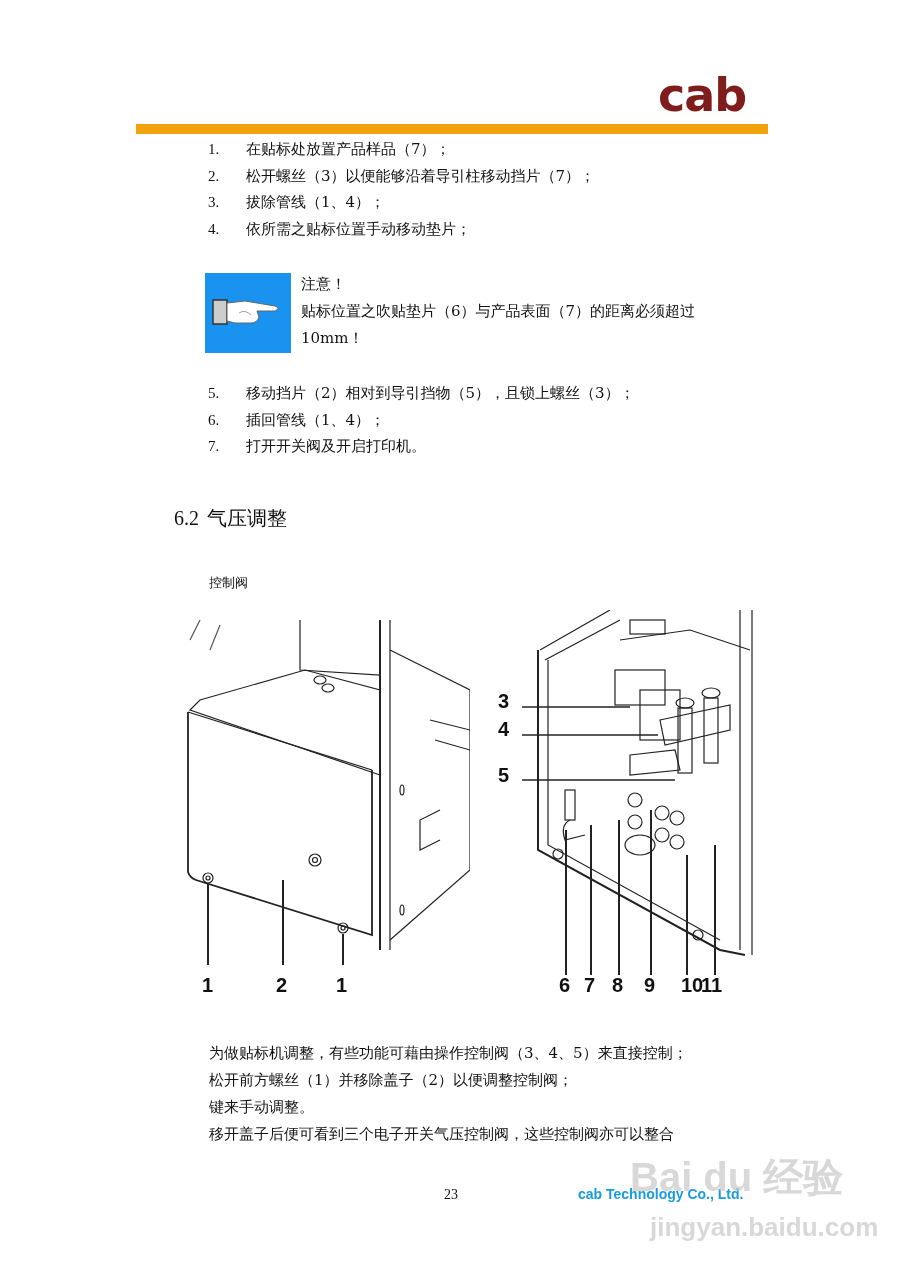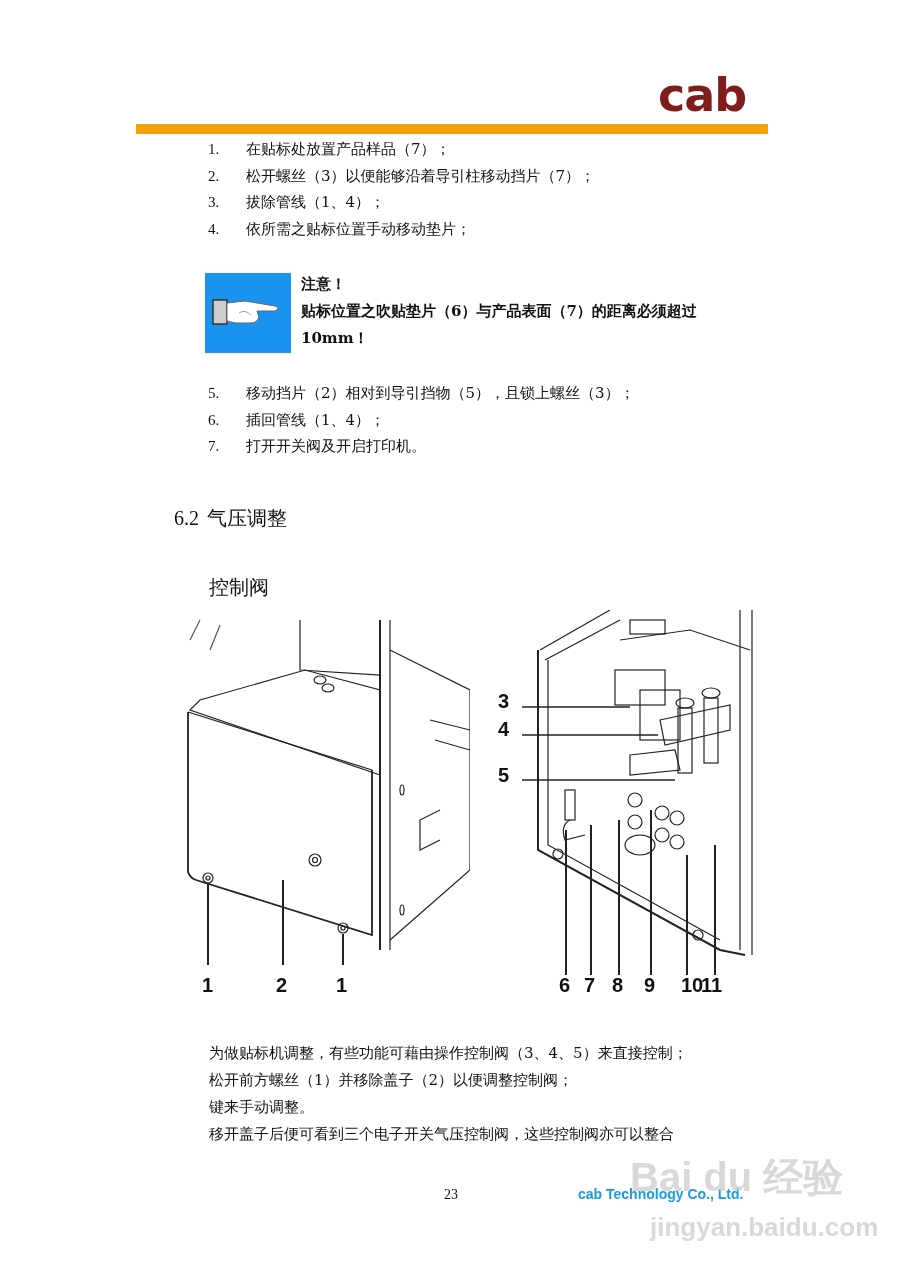--- a/index.html
+++ b/index.html
@@ -7,24 +7,24 @@
          font-family: "DejaVu Serif", "Liberation Serif", serif; color: #111; }
   .logo { position: absolute; left: 658px; top: 72px; font-family: "DejaVu Sans", "Liberation Sans", sans-serif;
           font-weight: bold; font-size: 46px; color: #7f1d1d; letter-spacing: -1px; line-height: 46px; }
   .rule { position: absolute; left: 136px; top: 124px; width: 632px; height: 10px; background: #f0a30a; }
   .list { position: absolute; left: 208px; margin: 0; padding: 0; list-style: none; font-size: 15px; }
   .list li { height: 26.5px; line-height: 26.5px; white-space: nowrap; }
   .num { display: inline-block; width: 38px; font-family: "Liberation Serif", serif; }
   .list1 { top: 136px; }
   .list2 { top: 380px; }
   .note-icon { position: absolute; left: 205px; top: 273px; width: 86px; height: 80px; background: #1992f0; }
-  .note { position: absolute; left: 301px; top: 271px; font-size: 15px; line-height: 27px; font-weight: bold; }
+  .note { position: absolute; left: 301px; top: 271px; font-size: 15px; line-height: 27px; }
   .h2 { position: absolute; left: 174px; top: 505px; font-size: 20px; font-family: "Liberation Serif", serif; }
   .h2 .n { margin-right: 8px; }
-  .h3 { position: absolute; left: 209px; top: 574px; font-size: 20px; }
+  .h3 { position: absolute; left: 209px; top: 574px; font-size: 13px; }
   .fig { position: absolute; top: 610px; height: 390px; }
   .figA { left: 180px; width: 290px; }
   .figB { left: 490px; width: 280px; }
   .callout { position: absolute; font-family: "Liberation Sans", sans-serif; font-weight: bold; font-size: 20px; color: #111; }
   .para { position: absolute; left: 209px; top: 1040px; width: 570px; font-size: 15px; line-height: 27px; }
   .para div { white-space: nowrap; }
   .page-no { position: absolute; left: 444px; top: 1187px; font-size: 14px; font-family: "Liberation Serif", serif; }
   .footer-co { position: absolute; left: 578px; top: 1186px; font-family: "Liberation Sans", sans-serif; font-weight: bold; font-size: 14px; color: #1a9ae0; }
   .wm { position: absolute; left: 620px; top: 1150px; font-family: "Liberation Sans", sans-serif; color: rgba(200,200,200,0.7); font-weight: bold; }
   .wm1 { font-size: 40px; top: 1150px; left: 630px; }

